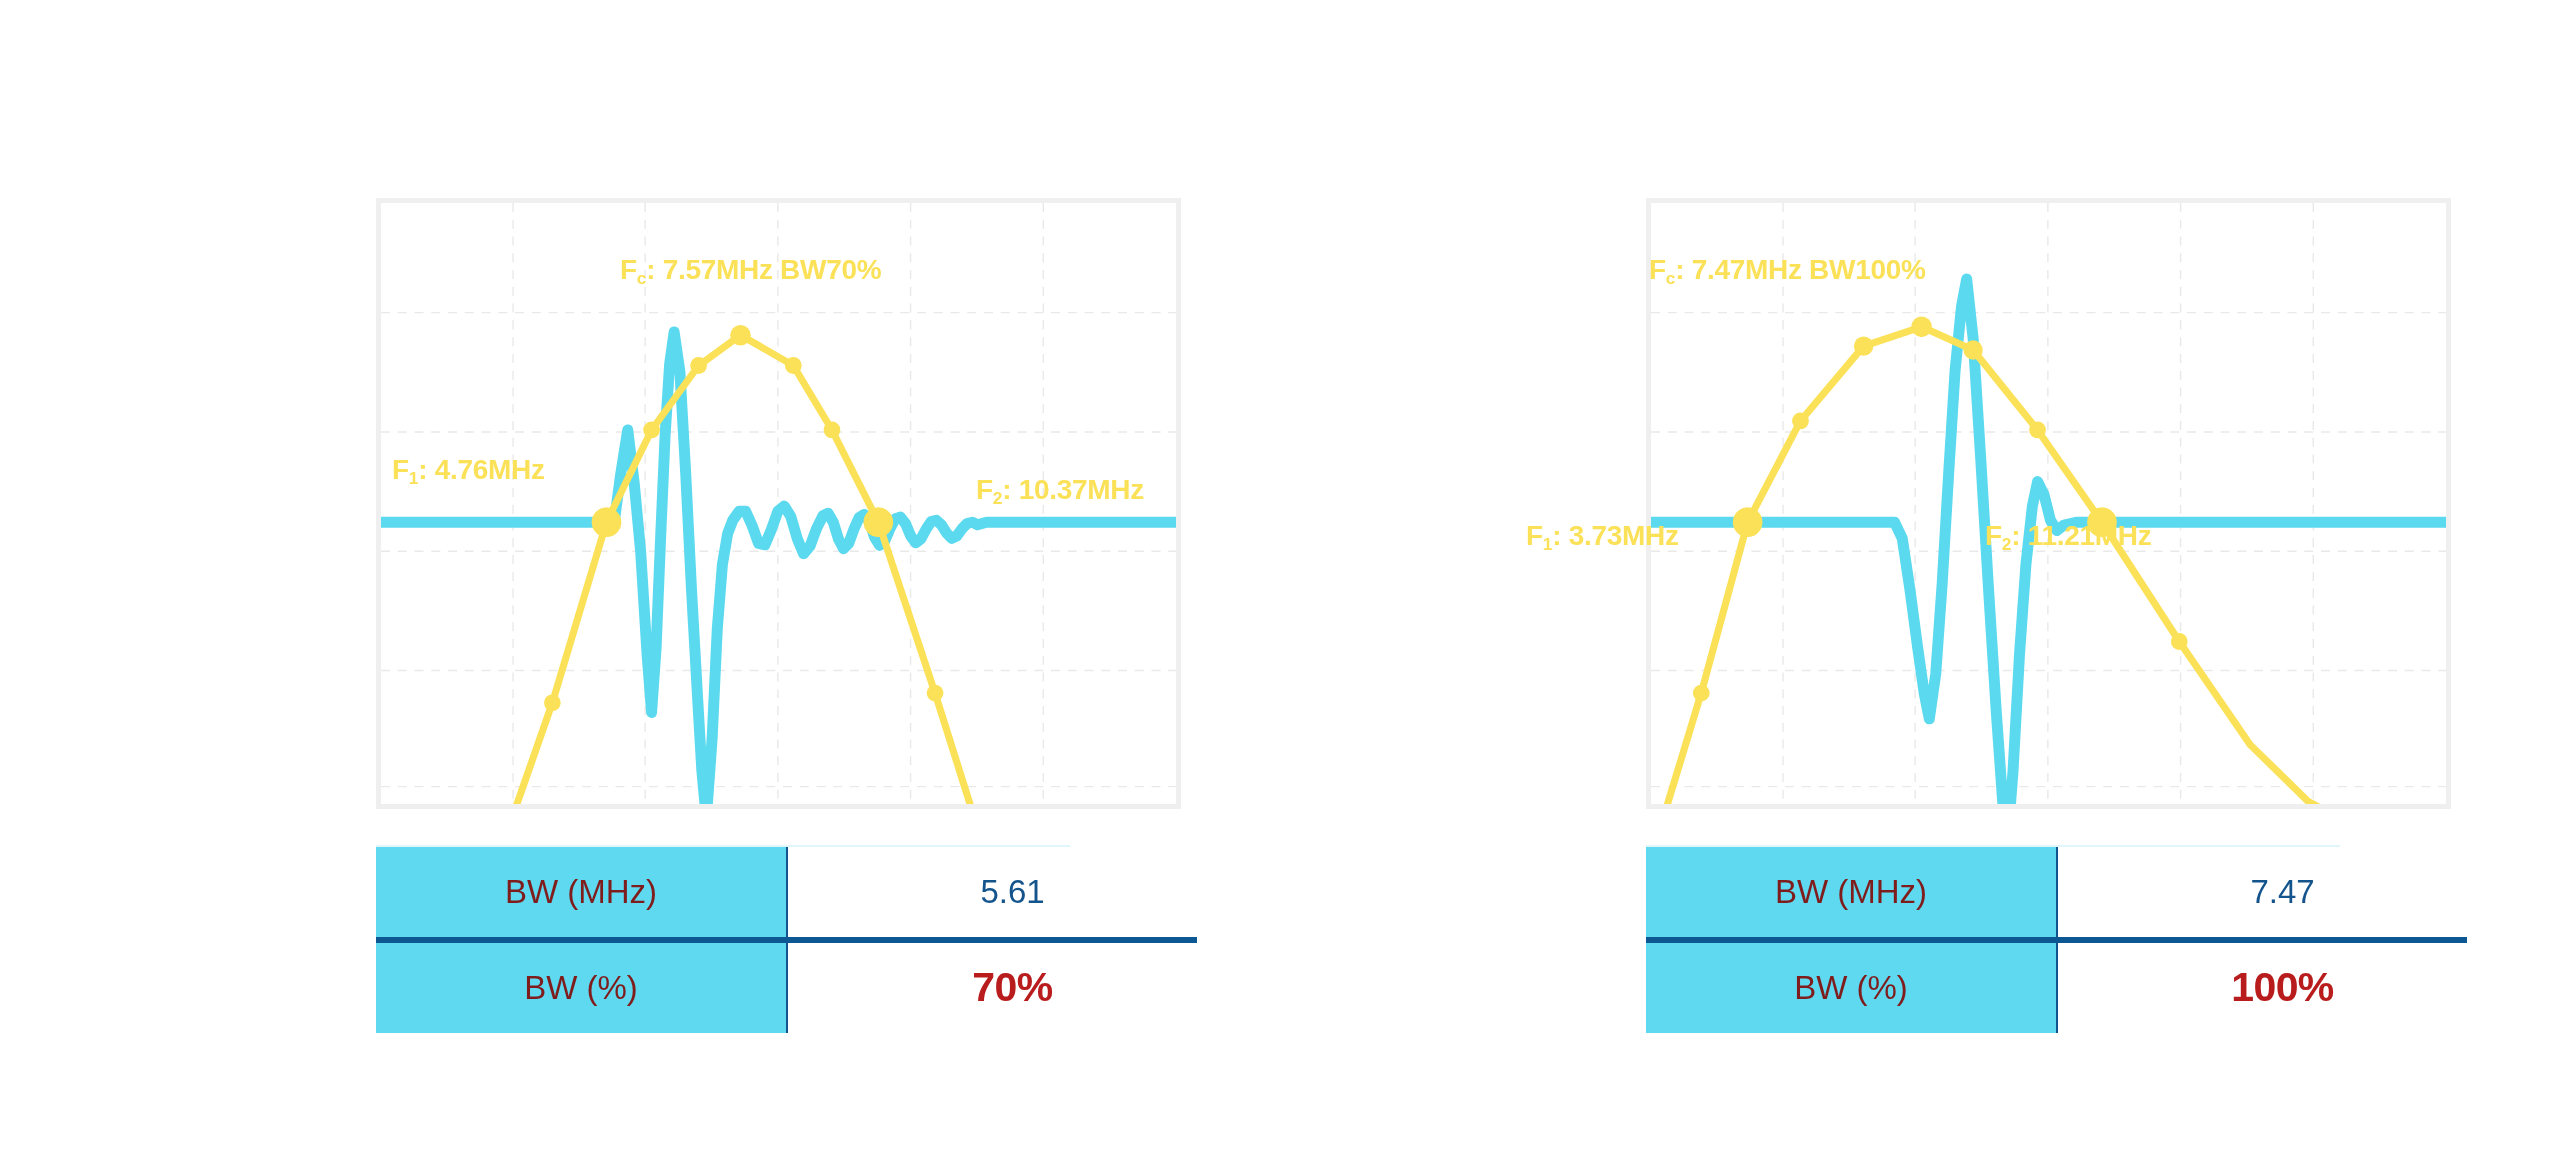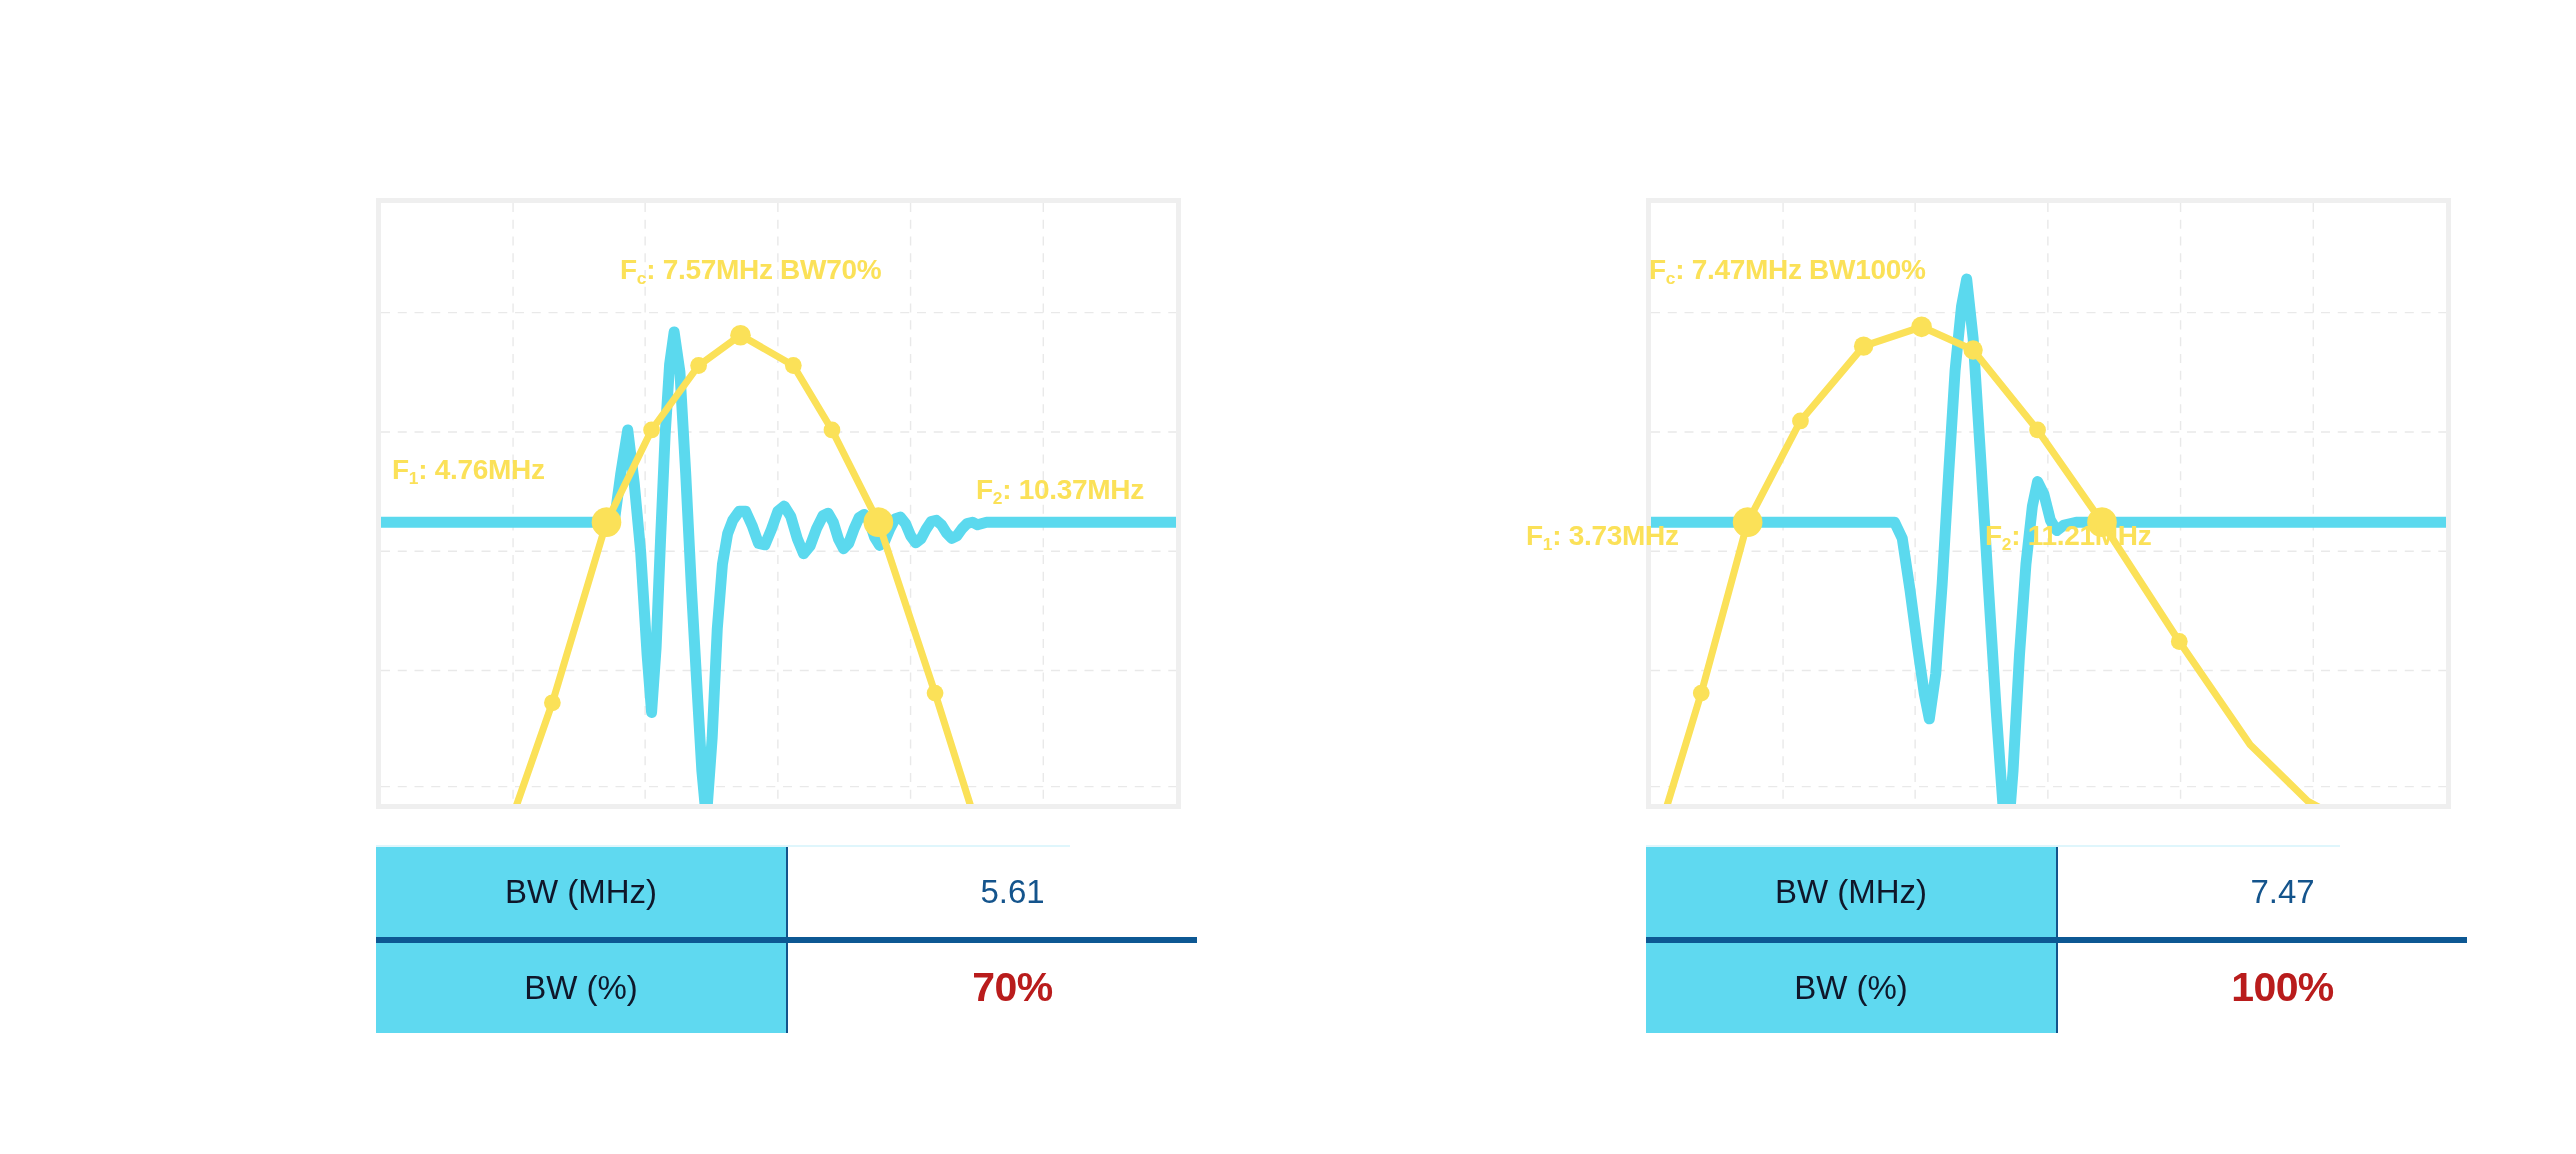--- a/index.html
+++ b/index.html
@@ -23,21 +23,21 @@
              font-weight:bold;}
   .annot-fc{font-size:28px;}
   .annot-f{font-size:28px;}
 
   
   .bw-table{position:absolute;left:358px;top:845px;width:821px;}
   .bw-row{display:flex;align-items:stretch;height:90px;}
   .bw-head{width:412px;background:#5FD9F0;display:flex;align-items:center;
            justify-content:center;box-sizing:border-box;
            border-right:2.6px solid #14548C;}
-  .bw-head-txt{color:#0f172a;font-size:33px;font-weight:normal;letter-spacing:0px;text-align:right;}
+  .bw-head-txt{color:#7f1d1d;font-size:33px;font-weight:normal;letter-spacing:0px;text-align:right;}
   .bw-val{flex:1;display:flex;align-items:center;justify-content:center;
           background:#ffffff;padding-left:40px;}
   .bw-val-num{color:#14548C;font-size:33px;font-weight:normal;}
   .bw-val-pct{color:#b91c1c;font-size:41px;font-weight:bold;letter-spacing:-0.6px;}
   .bw-divider{height:5.8px;background:#0D5893;width:821px;}
   .bw-toprule{height:1.9px;background:#DFF6FC;width:694px;}
 </style>
 </head>
 <body>
 

